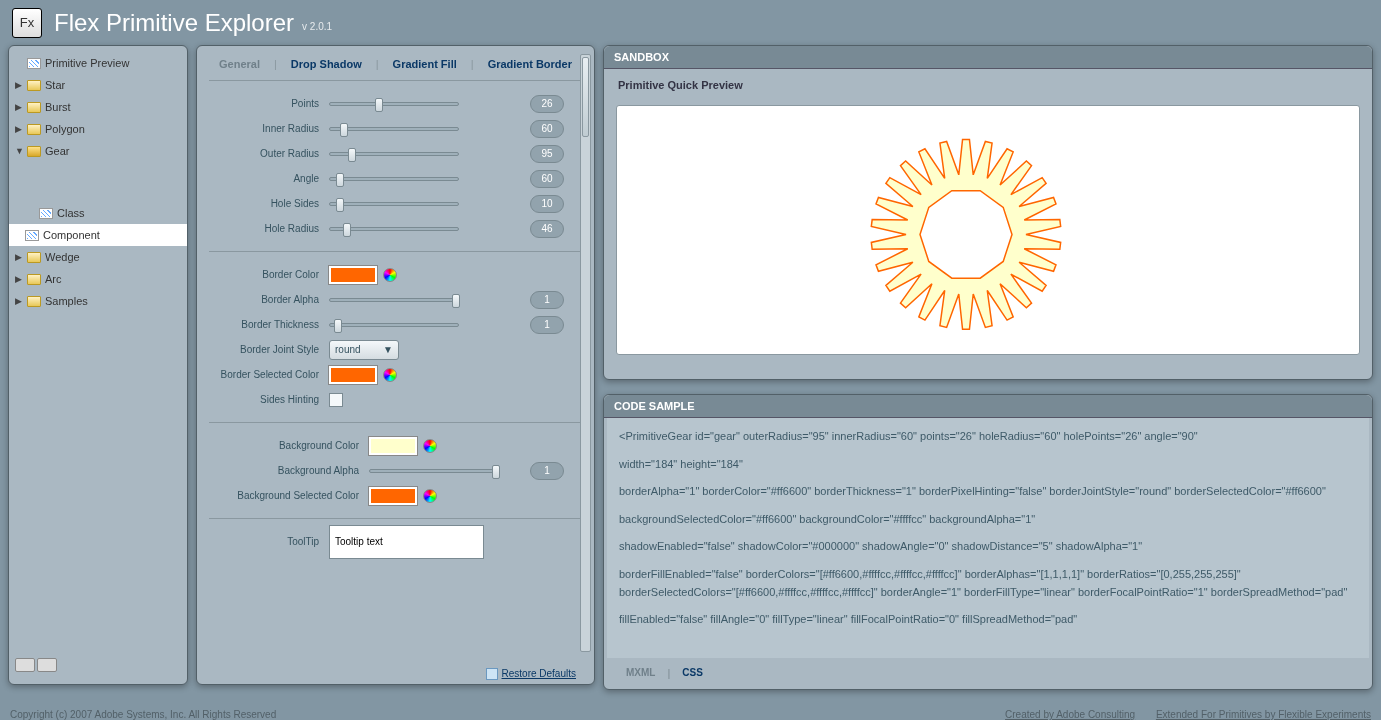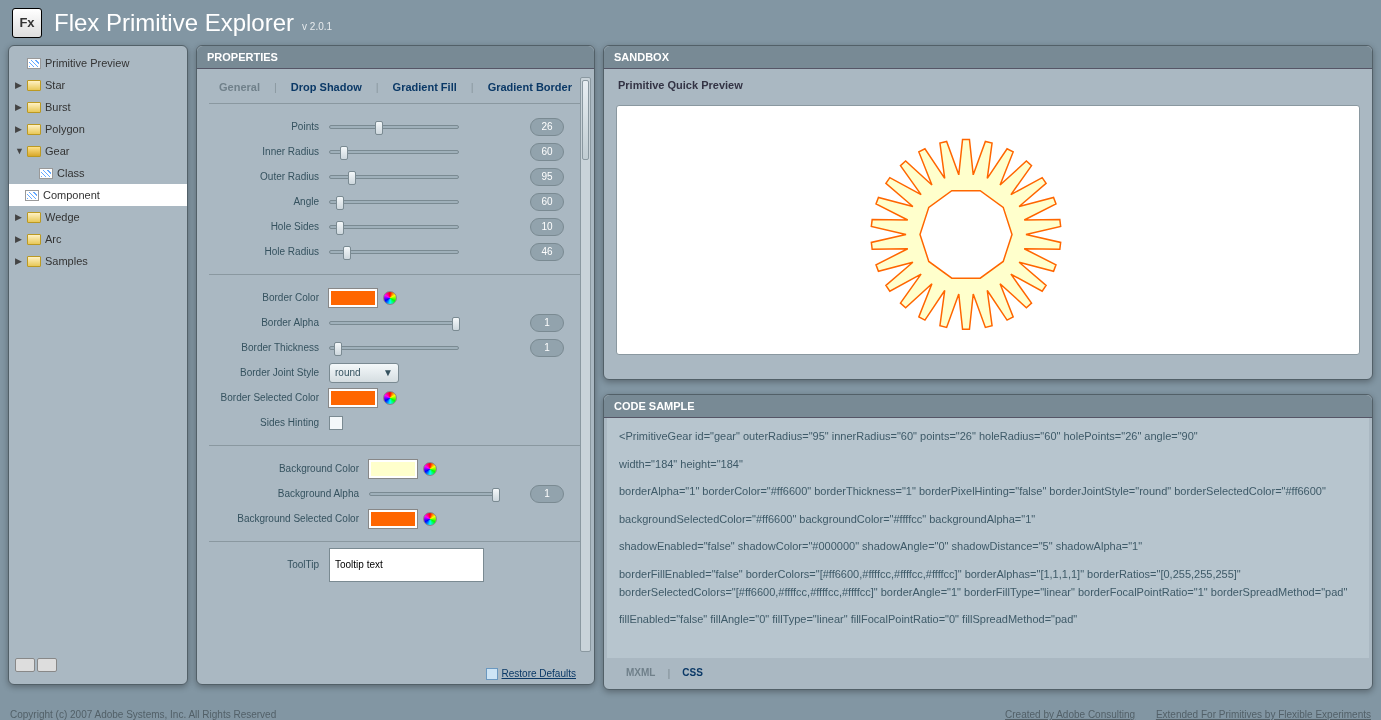--- a/index.html
+++ b/index.html
@@ -1,18 +1,18 @@
 <!DOCTYPE html>
 <html><head>
 <meta charset="utf-8">
 <style>
 *{box-sizing:border-box;margin:0;padding:0;font-family:Verdana,Arial,sans-serif}
 body{background:#8296a3;width:1381px;height:720px;overflow:hidden;position:relative}
 .header{height:45px;display:flex;align-items:center;padding:0 12px;color:#fff}
-.logo{width:30px;height:30px;background:linear-gradient(#fff,#ddd);border:1px solid #000;border-radius:3px;margin-right:12px;position:relative;display:flex;align-items:center;justify-content:center;font-weight:bold;font-size:13px;color:#333}
+.logo{width:30px;height:30px;background:linear-gradient(#fff,#ddd);border:1px solid #000;border-radius:3px;margin-right:12px;position:relative;display:flex;align-items:center;justify-content:center;font-weight:normal;font-size:13px;color:#333}
 .app-title{font-size:24px;font-weight:300;margin-right:8px}
 .ver{font-size:10px;opacity:.8;margin-top:8px}
 .main{display:flex;gap:8px;padding:0 8px;height:640px}
 .panel{background:#aab8c2;border:1px solid #526068;border-radius:6px;box-shadow:0 2px 6px rgba(0,0,0,.3)}
 .sidebar{width:180px;padding:6px 0;display:flex;flex-direction:column}
 .tree{flex:1}
 .tree-item{display:flex;align-items:center;height:22px;padding:0 6px;font-size:11px;color:#333;cursor:pointer}
 .tree-item.sel{background:#fff}
 .tree-arrow{width:12px;font-size:9px;color:#444}
 .fld{width:14px;height:11px;background:linear-gradient(#fff2c4,#e8c858);border:1px solid #bb9922;border-radius:1px;margin-right:4px}
@@ -90,21 +90,21 @@
           <div class="tree-item">
             <span class="tree-arrow">▶</span>
             <span class="fld "></span>
             <span>Polygon</span>
           </div>
           <div class="tree-item">
             <span class="tree-arrow">▼</span>
             <span class="fld open"></span>
             <span>Gear</span>
           </div>
-          <div class="tree-item" style="padding-left: 30px;">
+          <div class="tree-item" style="padding-left: 30px; margin-top: 40px;">
             <span class="icn"></span>
             <span>Class</span>
           </div>
           <div class="tree-item sel" style="padding-left: 16px;">
             <span class="icn"></span>
             <span>Component</span>
           </div>
           <div class="tree-item">
             <span class="tree-arrow">▶</span>
             <span class="fld "></span>
@@ -122,21 +122,20 @@
           </div>
         </div>
     </div>
     <div class="view-btns">
       <div class="vb"></div>
       <div class="vb"></div>
     </div>
   </div>
 
   <div class="panel props">
-    <div class="phead">PROPERTIES</div>
     <div class="pbody">
       <div class="tabs" id="prop-tabs">
           <div class="tab act">General</div>
           <span class="tab-sep">|</span>
           <div class="tab">Drop Shadow</div>
           <span class="tab-sep">|</span>
           <div class="tab">Gradient Fill</div>
           <span class="tab-sep">|</span>
           <div class="tab">Gradient Border</div>
         </div>

